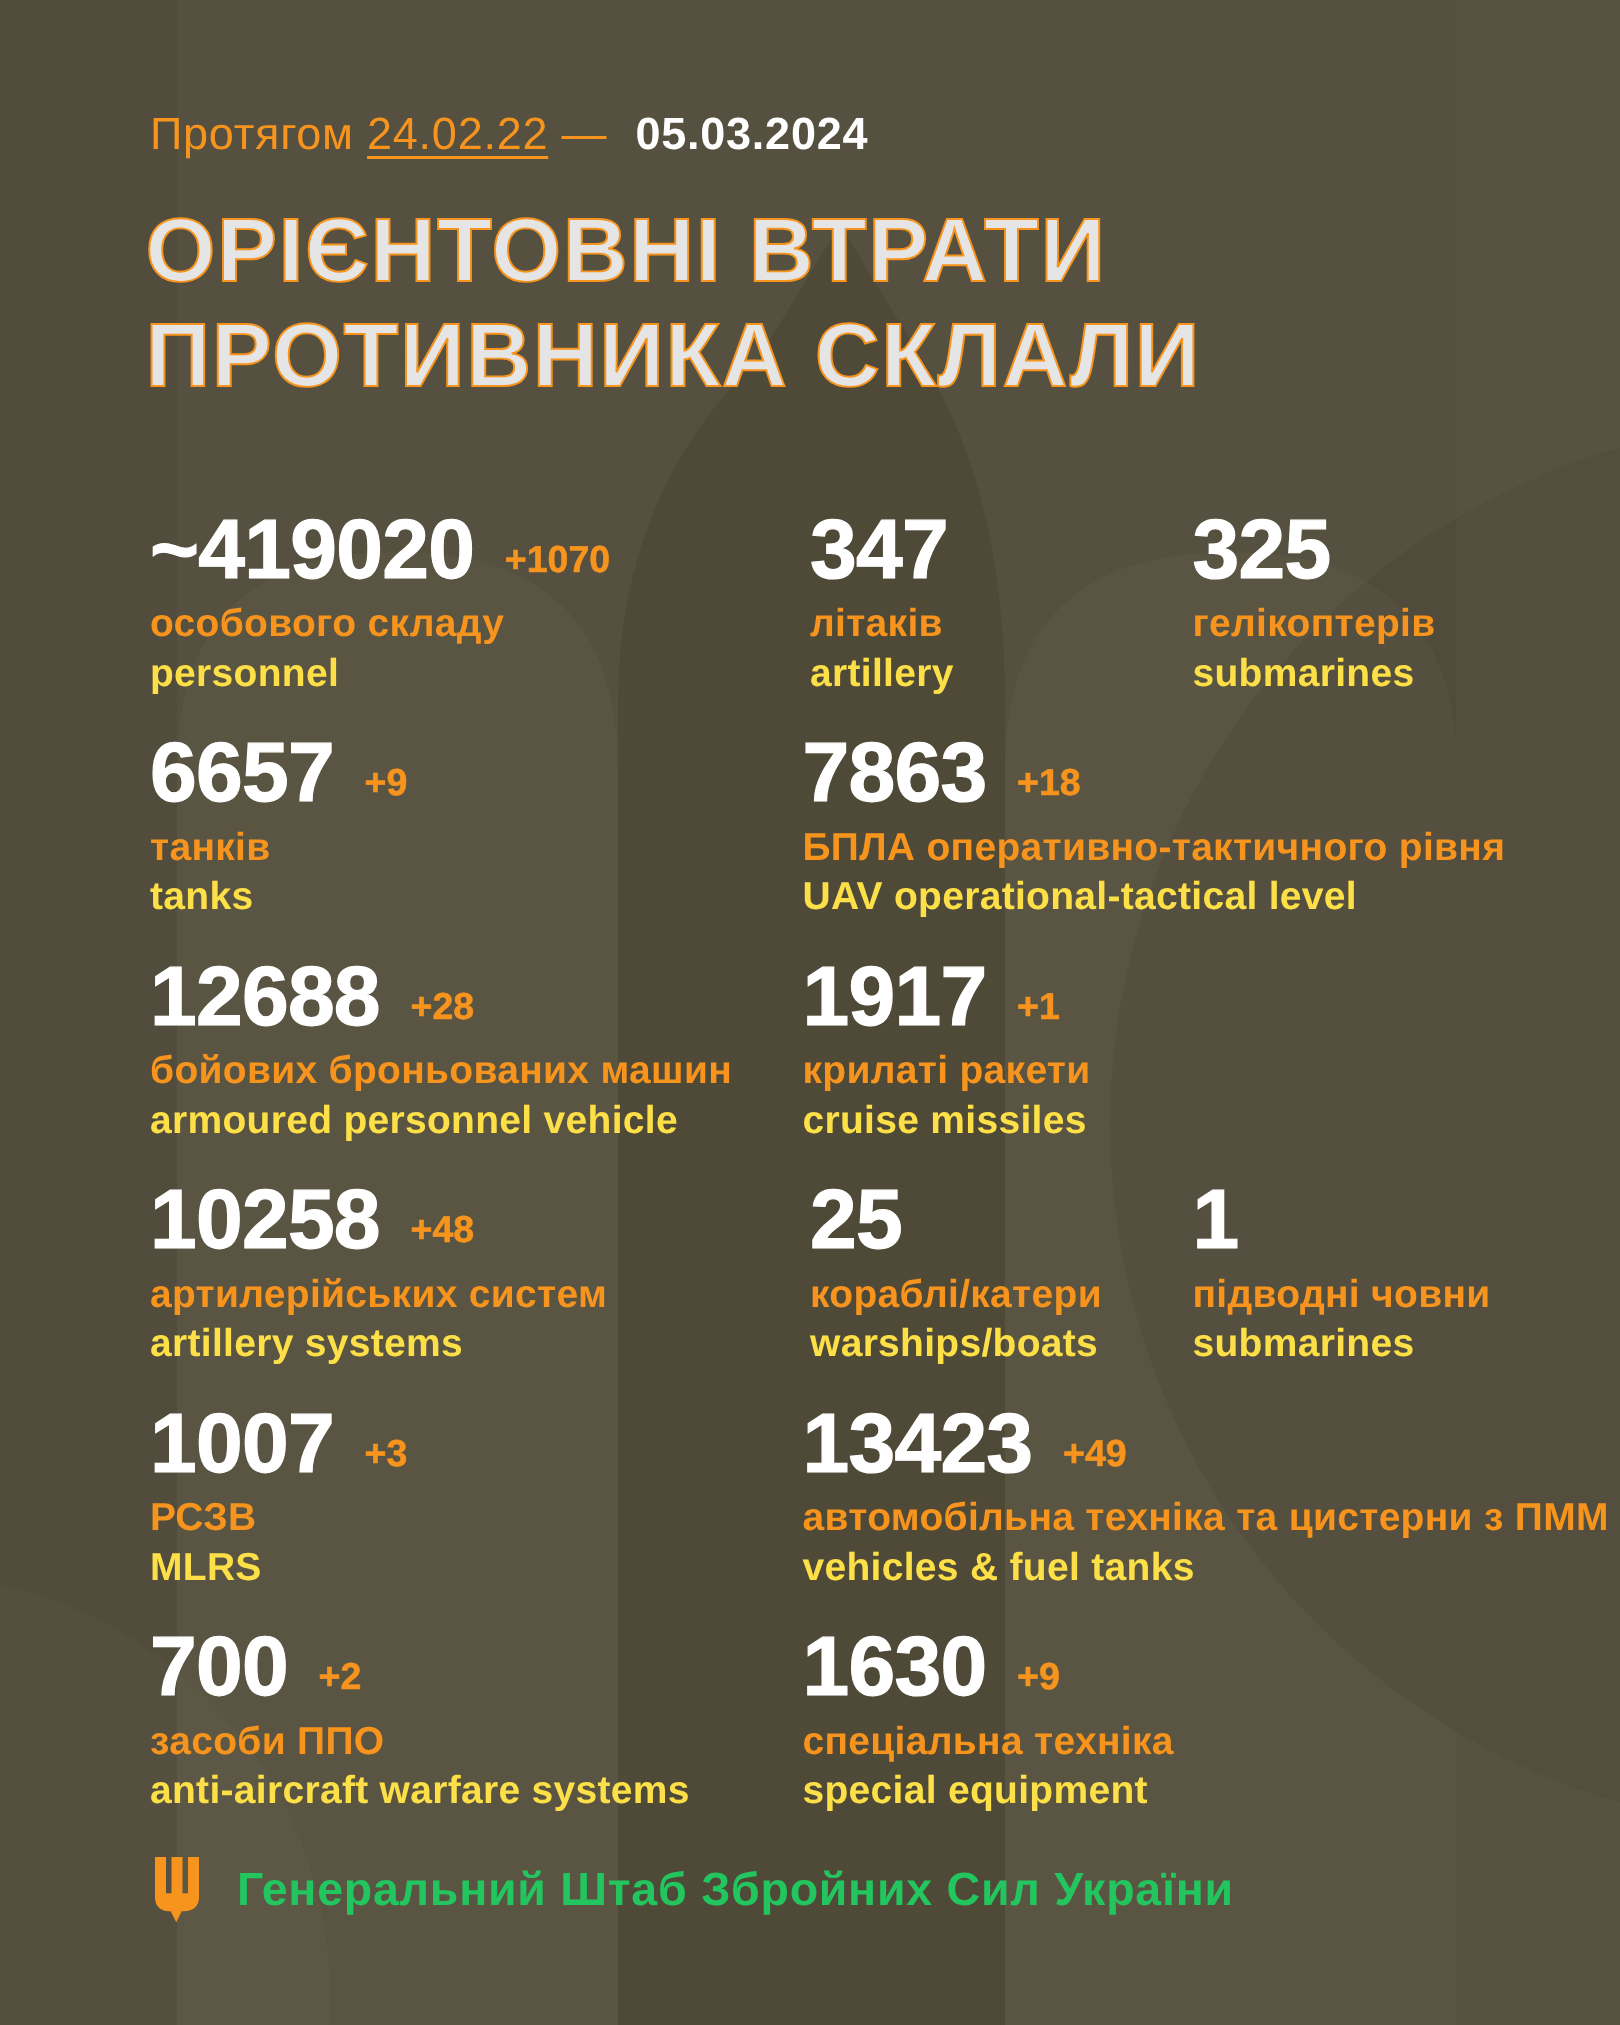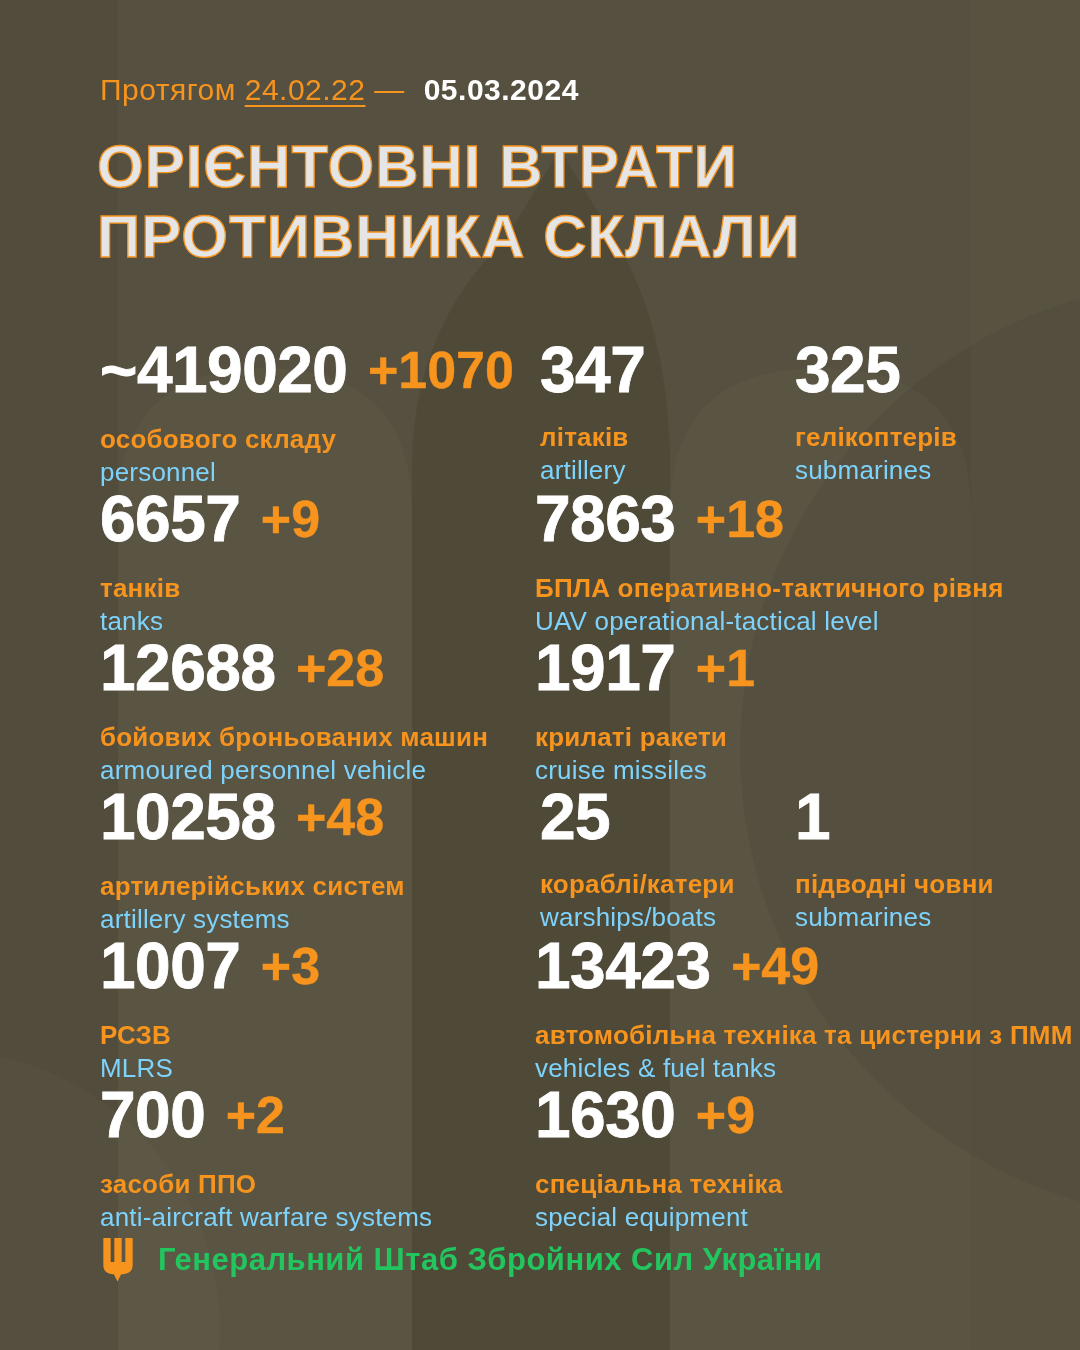--- a/index.html
+++ b/index.html
@@ -16,26 +16,26 @@
   .dateline .orange{color:#F7941E;font-weight:500;}
   .dateline .u{text-decoration:underline;text-underline-offset:5px;text-decoration-thickness:2px;}
   .dateline .white{color:#FFFFFF;font-weight:700;margin-left:10px;}
 
   .title{position:absolute;left:97px;top:132px;color:#e5e5e5;font-weight:700;
          font-size:60px;line-height:1.17;letter-spacing:1px;
          -webkit-text-stroke:1.3px #F7941E;}
 
   .stat{position:absolute;}
   .num-line{white-space:nowrap;}
-  .num{color:#FFFFFF;font-weight:700;font-size:64px;line-height:1.0;letter-spacing:-0.5px;
+  .num{color:#FFFFFF;font-weight:700;font-size:56px;line-height:1.0;letter-spacing:-0.5px;
        -webkit-text-stroke:0.8px #FFFFFF;}
-  .delta{color:#F7941E;font-weight:700;font-size:52px;margin-left:16px;position:relative;top:-4px;
+  .delta{color:#F7941E;font-weight:700;font-size:25px;margin-left:16px;position:relative;top:-4px;
          -webkit-text-stroke:0.4px #F7941E;}
-  .uk{color:#F7941E;font-weight:700;font-size:26px;line-height:1.25;margin-top:19px;letter-spacing:0.2px;}
-  .en{color:#7dd3fc;font-weight:400;font-size:26px;line-height:1.25;letter-spacing:0.2px;}
+  .uk{color:#F7941E;font-weight:700;font-size:26px;line-height:1.25;margin-top:5px;letter-spacing:0.2px;}
+  .en{color:#fde047;font-weight:700;font-size:26px;line-height:1.25;letter-spacing:0.2px;}
 
   .p-r1c1{left:100px;top:338px}.p-r1c2{left:540px;top:338px}.p-r1c3{left:795px;top:338px}
   .p-r2c1{left:100px;top:487px}.p-r2c2{left:535px;top:487px}
   .p-r3c1{left:100px;top:636px}.p-r3c2{left:535px;top:636px}
   .p-r4c1{left:100px;top:785px}.p-r4c2{left:540px;top:785px}.p-r4c3{left:795px;top:785px}
   .p-r5c1{left:100px;top:934px}.p-r5c2{left:535px;top:934px}
   .p-r6c1{left:100px;top:1083px}.p-r6c2{left:535px;top:1083px}
 
   .footer{position:absolute;left:100px;top:1238px;display:flex;align-items:center;}
   .footer .org{color:#22c55e;font-weight:700;font-size:31px;letter-spacing:0.5px;margin-left:22px;}

